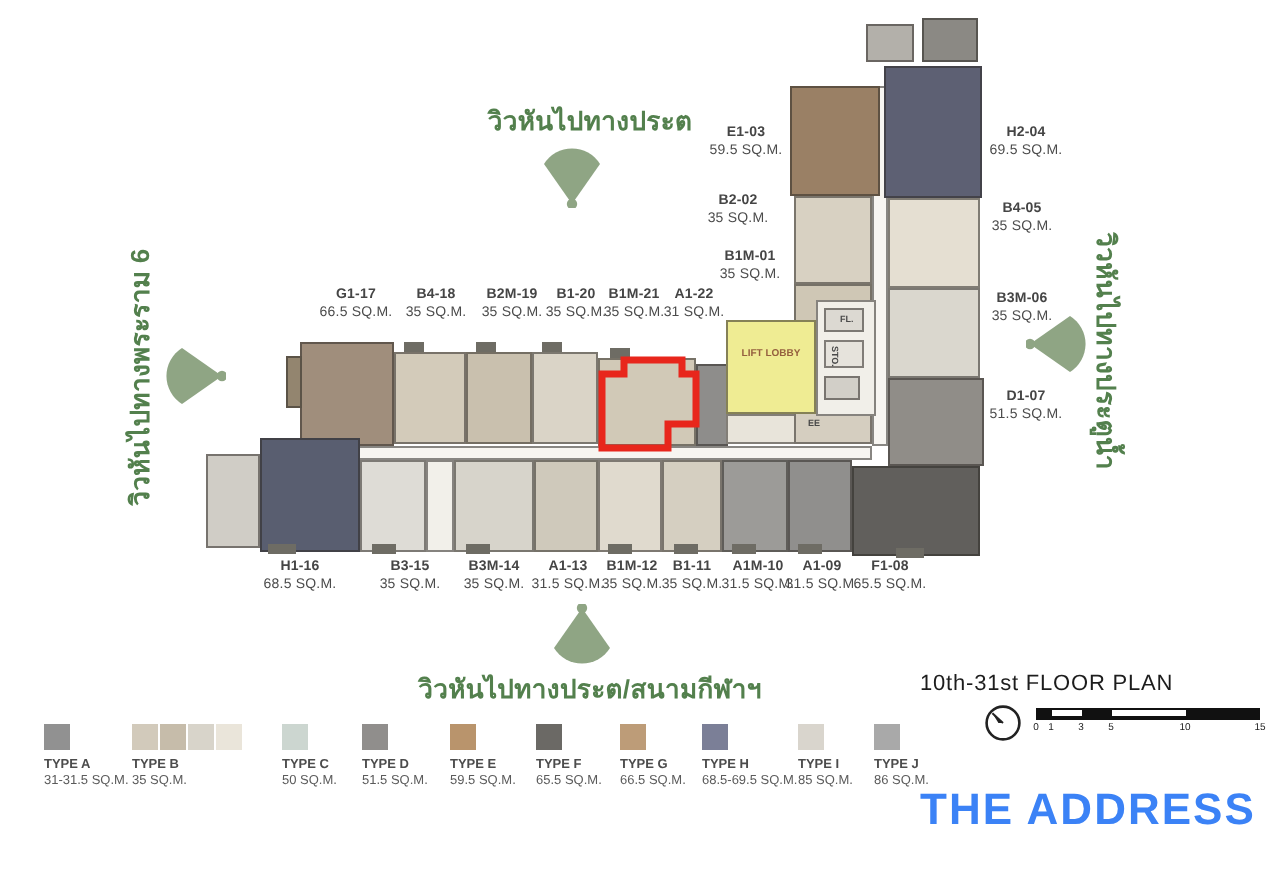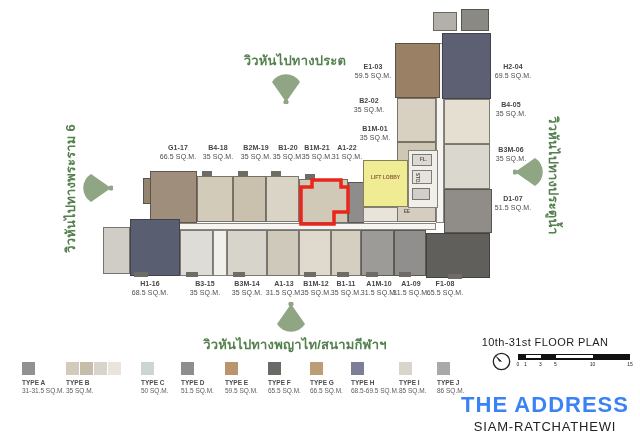--- a/index.html
+++ b/index.html
@@ -33,42 +33,42 @@
 
   
   #legend{position:absolute;left:0;top:362px;width:640px;height:50px;}
   .legend-item{position:absolute;top:0;}
   .legend-swatches{display:flex;gap:1px;}
   .legend-swatch{width:13px;height:13px;}
   .legend-type{margin-top:4px;font-size:6.5px;line-height:8px;font-weight:700;color:#4c4c4c;}
   .legend-size{font-size:6.5px;line-height:8px;color:#5b5b5b;}
 
   
-  .footer{position:absolute;right:10px;top:336px;width:170px;text-align:center;color:#1c1c1c;}
+  .footer{position:absolute;right:10px;top:336px;width:170px;text-align:left;color:#1c1c1c;}
   .fp-title{font-size:11px;letter-spacing:.4px;color:#1d1d1d;}
   .scale-row{display:flex;align-items:flex-start;justify-content:flex-end;gap:7px;margin-top:4px;height:18px;}
   .compass{flex:0 0 auto;}
   .scalebar-wrap{position:relative;width:112px;height:16px;margin-top:2px;}
   .scalebar{display:flex;width:112px;height:4px;border-bottom:2px solid #111;}
   .scalebar span{height:4px;}
   .seg-a{background:#111;}
   .seg-b{background:#fff;border-top:1px solid #111;box-sizing:border-box;}
   .tick{position:absolute;top:7px;font-size:5px;color:#222;transform:translateX(-50%);}
   .brand{margin-top:22px;font-size:22px;font-weight:600;letter-spacing:1px;color:#3b82f6;}
   .sub-brand{margin-top:1px;font-size:13px;letter-spacing:.8px;color:#222;}
 </style>
 </head>
 <body>
 
 <div class="canvas">
 
   <div class="view-label" style="left:200px;top:50px;width:190px;">วิวหันไปทางประต</div>
   <div class="view-label rot-l" style="left:-20px;top:178px;width:180px;">วิวหันไปทางพระราม 6</div>
   <div class="view-label rot-r" style="left:463px;top:165px;width:180px;">วิวหันไปทางประตูน้ำ</div>
-  <div class="view-label" style="left:180px;top:334px;width:230px;">วิวหันไปทางพญาไท/สนามกีฬาฯ</div>
+  <div class="view-label" style="left:180px;top:334px;width:230px;">วิวหันไปทางประต/สนามกีฬาฯ</div>
 
   <svg class="fan" style="left:268px;top:72px;" width="36" height="32" viewBox="-18 -18 36 32">
     <path d="M0,12 L-14,-8 A16.5,16.5 0 0 1 14,-8 Z" fill="#8fa584"></path>
     <circle cx="0" cy="12" r="2.6" fill="#8fa584"></circle>
   </svg>
   <svg class="fan" style="left:79px;top:172px;transform:rotate(-90deg);" width="36" height="32" viewBox="-18 -18 36 32">
     <path d="M0,12 L-14,-8 A16.5,16.5 0 0 1 14,-8 Z" fill="#8fa584"></path>
     <circle cx="0" cy="12" r="2.6" fill="#8fa584"></circle>
   </svg>
   <svg class="fan" style="left:511px;top:156px;transform:rotate(90deg);" width="36" height="32" viewBox="-18 -18 36 32">
@@ -327,16 +327,15 @@
             <span class="tick" style="left: 0px;">0</span>
             <span class="tick" style="left: 7.5px;">1</span>
             <span class="tick" style="left: 22.5px;">3</span>
             <span class="tick" style="left: 37.5px;">5</span>
             <span class="tick" style="left: 74.5px;">10</span>
             <span class="tick" style="left: 112px;">15</span>
           </div>
       </div>
     </div>
     <div class="brand">THE ADDRESS</div>
-    <div class="sub-brand">SIAM-RATCHATHEWI</div>
   </div>
 
 </div>
 
 </body></html>

